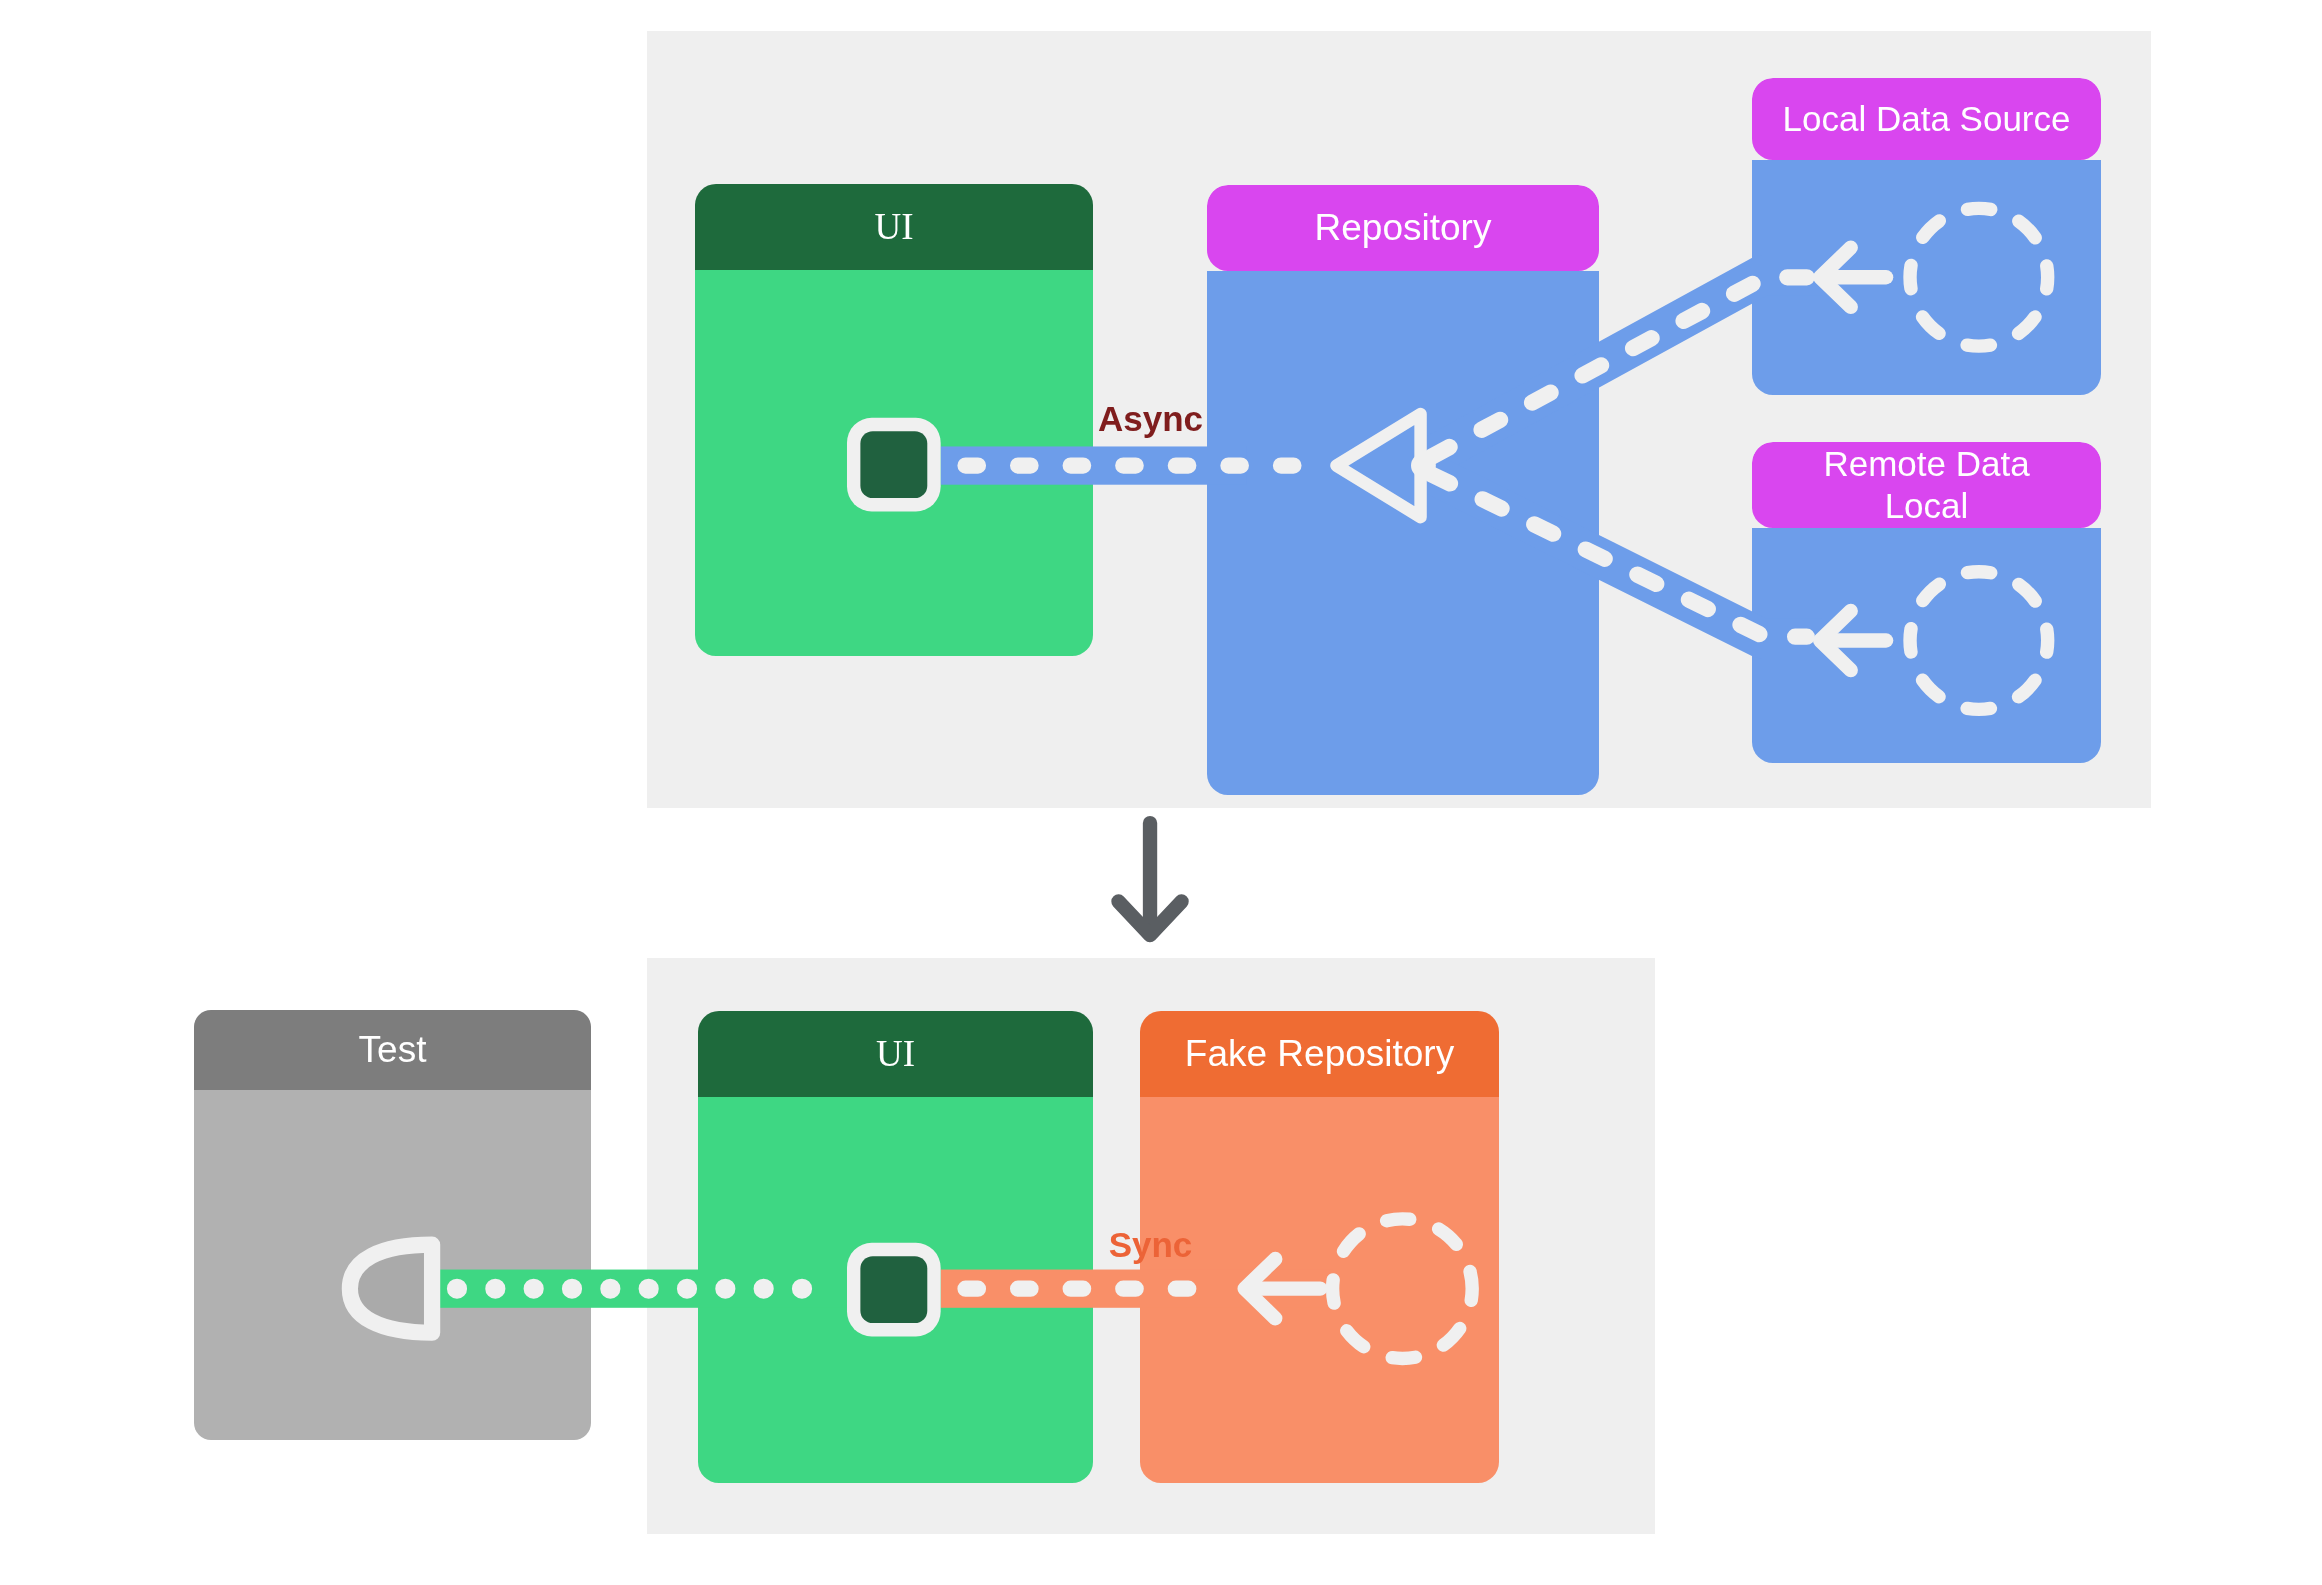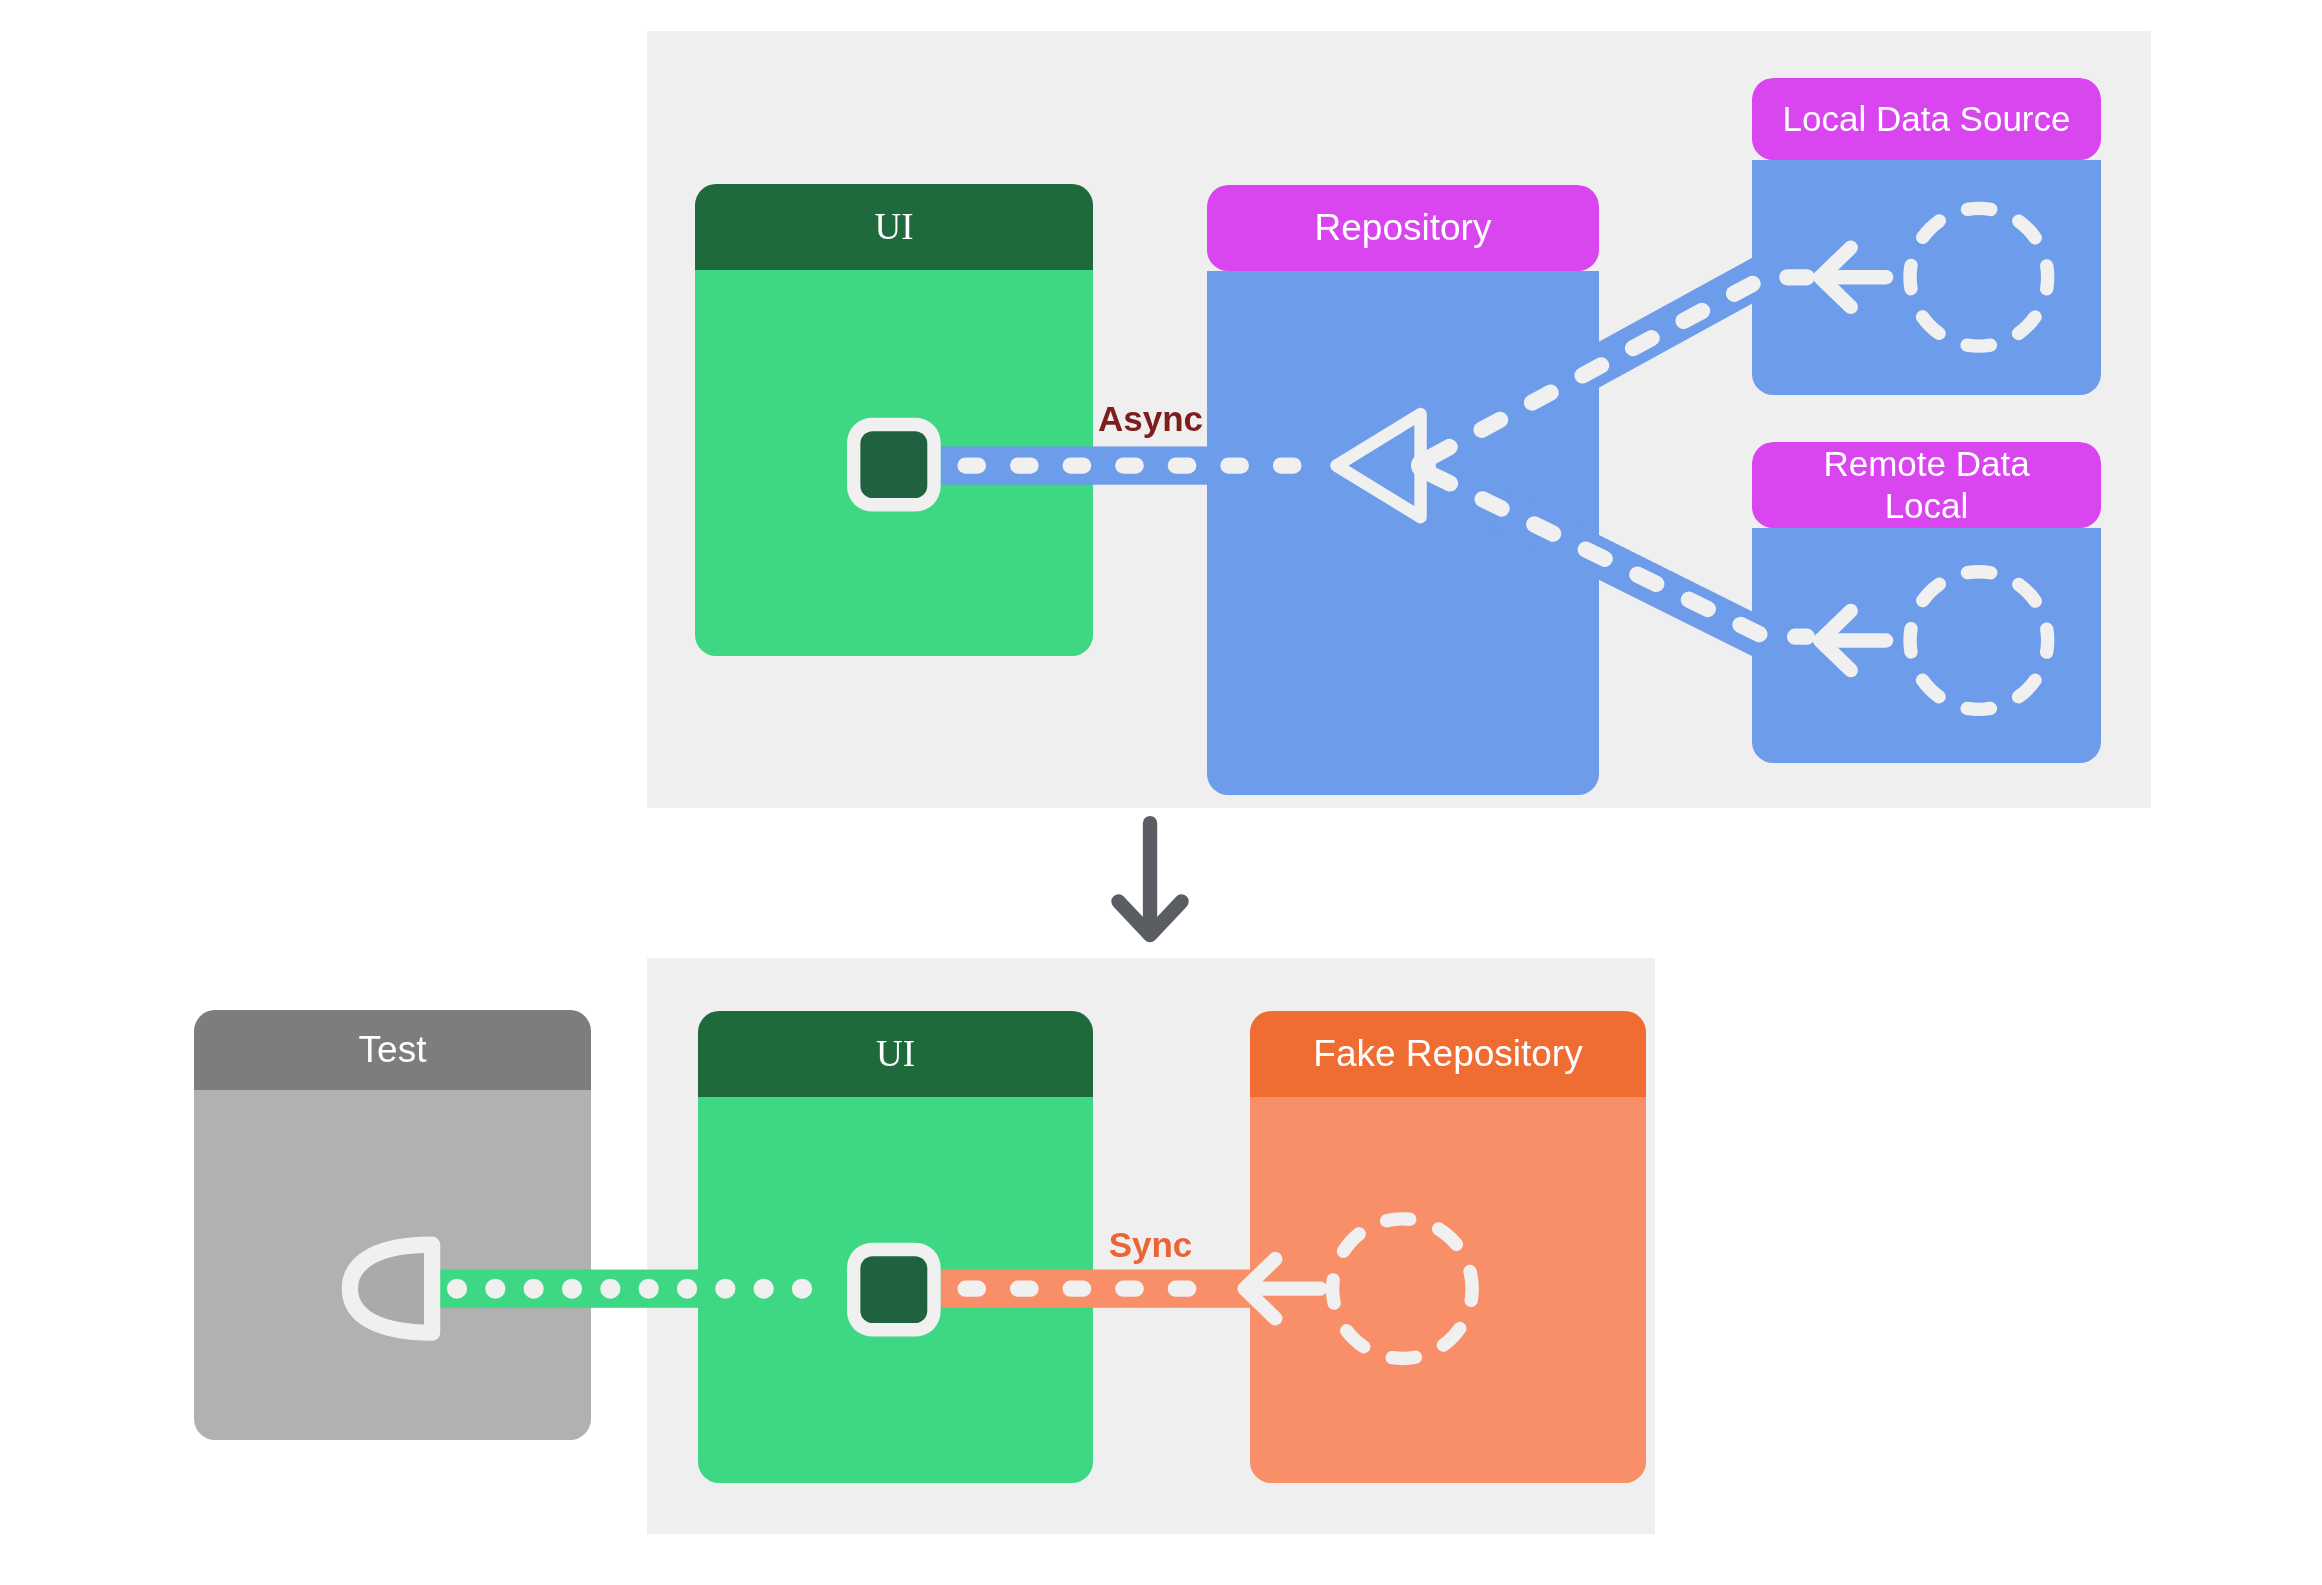--- a/index.html
+++ b/index.html
@@ -80,31 +80,31 @@
   </div>
 
   <div class="box blue" style="left:1752px;top:442px;width:349px;height:321px;">
     <div class="box-header" style="height:86px;font-size:35px;">
       <div>Remote Data</div>
       <div>Local</div>
     </div>
     <div class="box-body"></div>
   </div>
 
-  <div class="box gray" style="left:194px;top:1010px;width:397px;height:430px;">
+  <div class="box gray" style="left:194px;top:1010px;width:397px;height:430px;border-radius:17px;">
     <div class="box-header" style="height:80px;">Test</div>
     <div class="box-body"></div>
   </div>
 
   <div class="box green" style="left:698px;top:1011px;width:395px;height:472px;">
     <div class="box-header" style="height:86px;">UI</div>
     <div class="box-body"></div>
   </div>
 
-  <div class="box orange" style="left:1250px;top:1011px;width:396px;height:472px;">
+  <div class="box orange" style="left:1140px;top:1011px;width:359px;height:472px;">
     <div class="box-header" style="height:86px;">Fake Repository</div>
     <div class="box-body"></div>
   </div>
 
   <div class="flow-label async" style="left:1071px;top:399px;">Async</div>
   <div class="flow-label sync" style="left:1071px;top:1225px;">Sync</div>
 
   <svg class="overlay" width="2323" height="1586" viewBox="0 0 2430 1659">
 
     <rect x="984" y="467" width="320" height="40" fill="#6d9dea"></rect>

